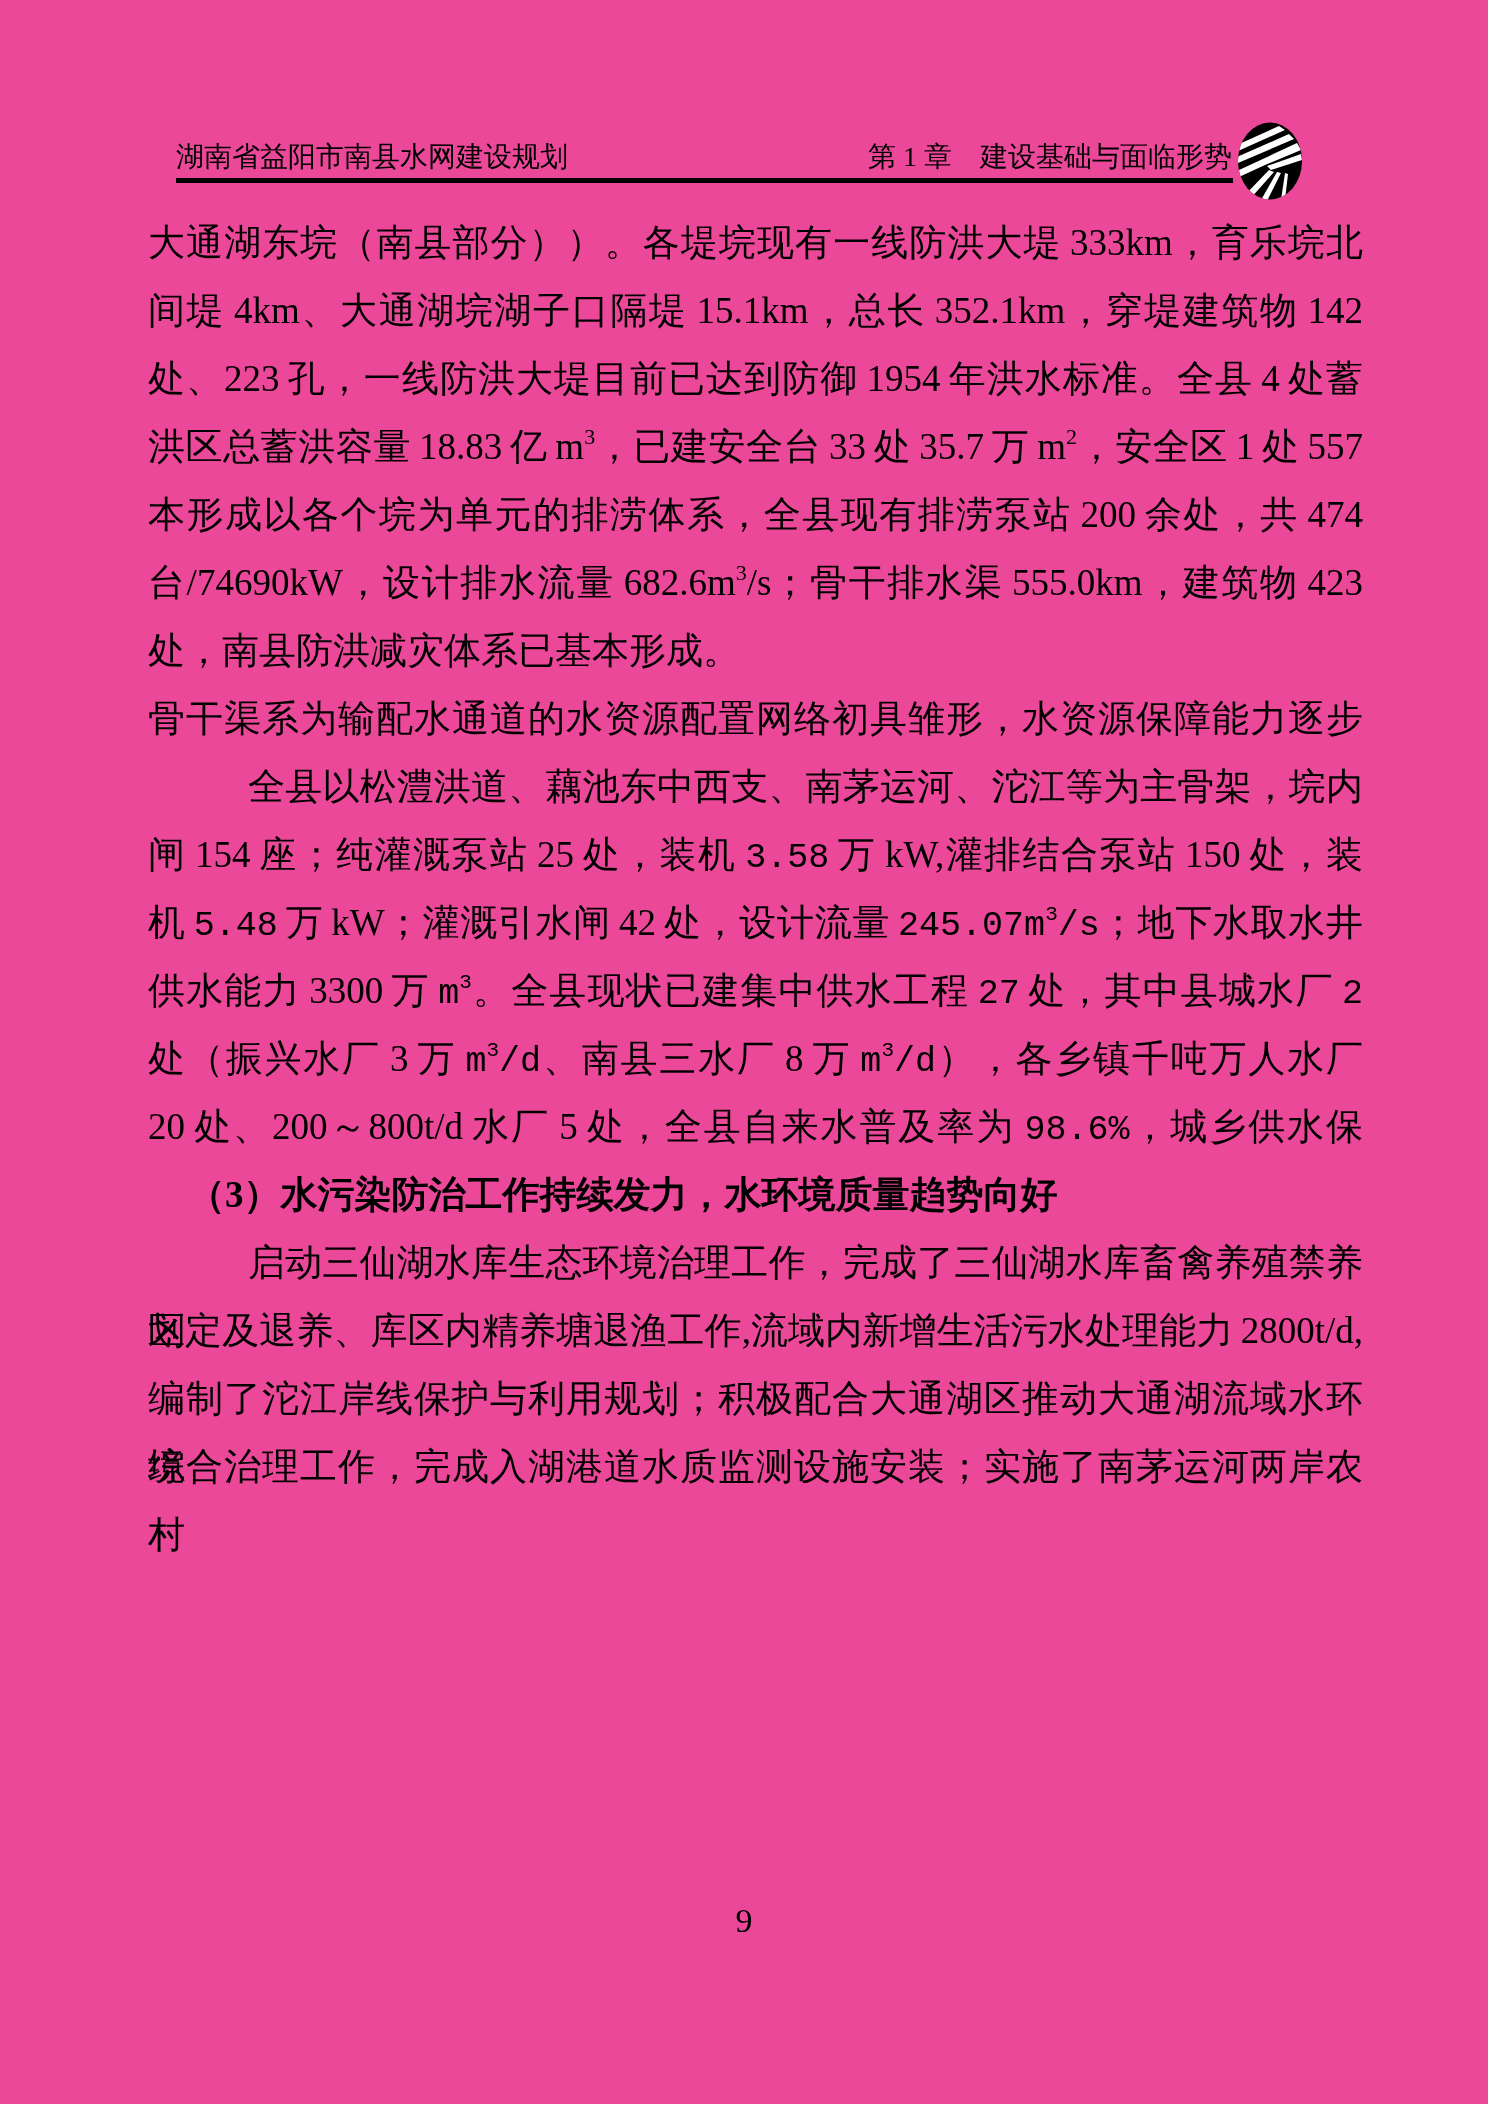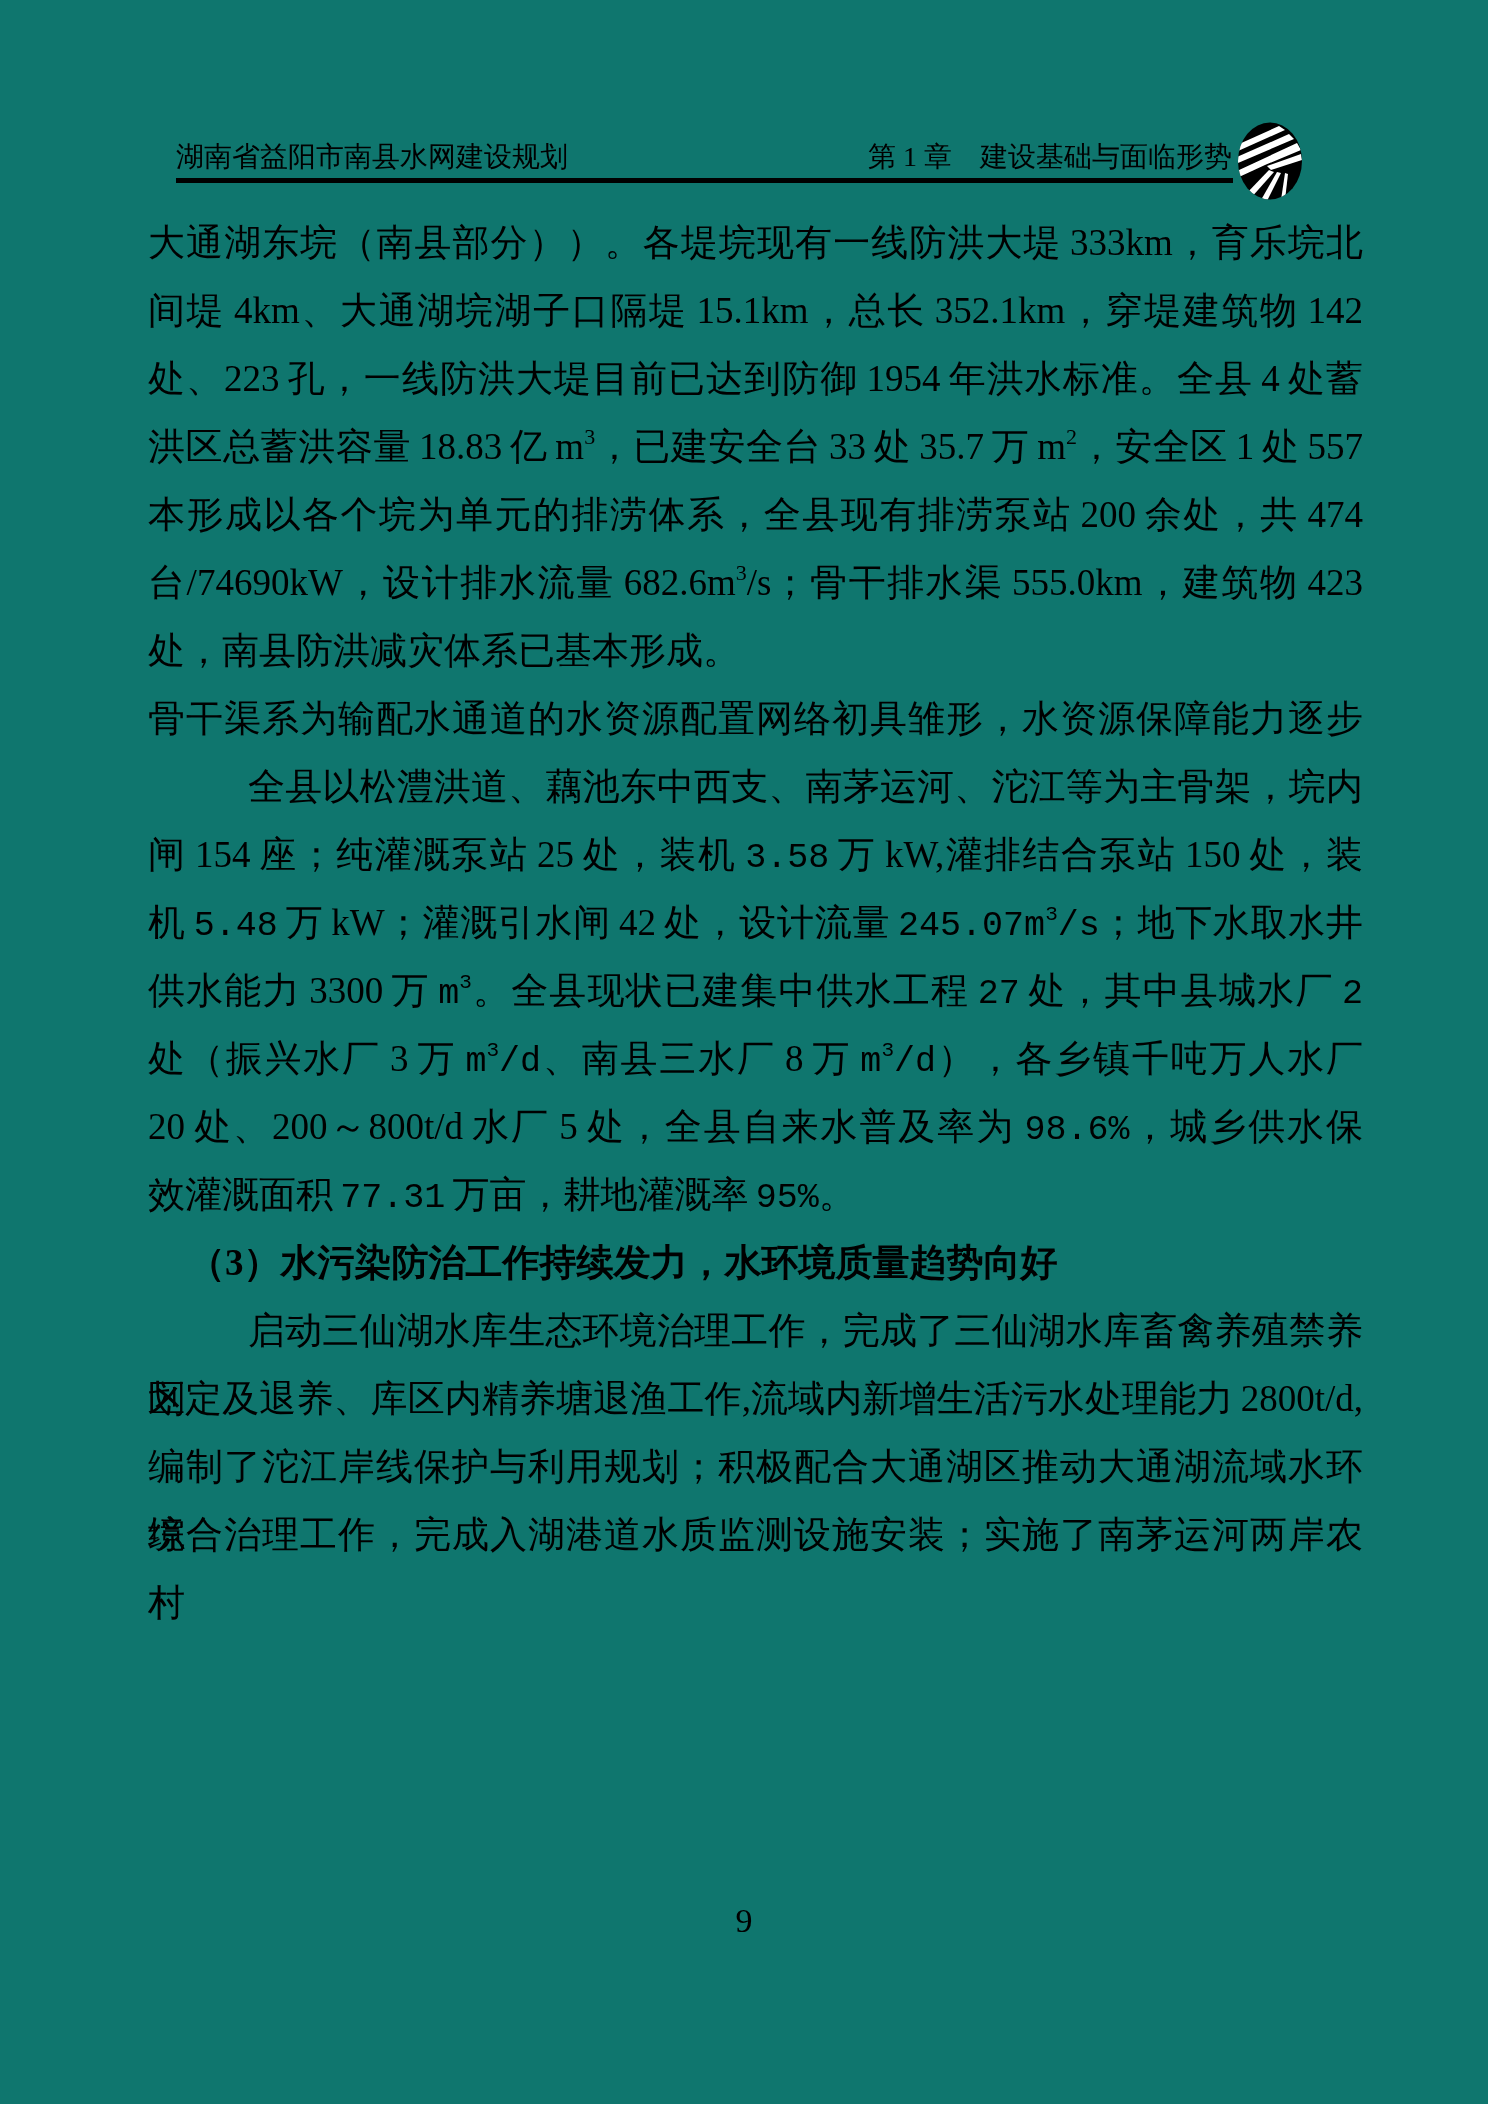--- a/index.html
+++ b/index.html
@@ -1,19 +1,19 @@
 <!DOCTYPE html>
 <html><head>
 <meta charset="utf-8">
 <style>
   html,body{margin:0;padding:0;background:#ffffff;}
   .page{
     position:relative;
     width:1488px;height:2104px;
-    background:#0f766e;color:#000;
+    background:#ec4899;color:#000;
     font-family:"Liberation Serif", serif;
     overflow:hidden;
   }
   
   .header-row{
     position:absolute;top:140px;left:176px;width:1056px;
     display:flex;justify-content:space-between;align-items:flex-end;
     font-size:28px;line-height:34px;white-space:nowrap;
   }
   .header-rule{
@@ -97,21 +97,20 @@
       <div class="line"><span>本形成以各个垸为单元的排涝体系，全县现有排涝泵站 200 余处，共 474</span></div>
       <div class="line"><span>台/74690kW，设计排水流量 682.6m</span><span class="sup">3</span><span>/s；骨干排水渠 555.0km，建筑物 423</span></div>
       <div class="line no-j"><span>处，南县防洪减灾体系已基本形成。</span></div>
       <div class="line"><span>骨干渠系为输配水通道的水资源配置网络初具雏形，水资源保障能力逐步</span></div>
       <div class="line indent"><span>全县以松澧洪道、藕池东中西支、南茅运河、沱江等为主骨架，垸内</span></div>
       <div class="line"><span>闸 154 座；纯灌溉泵站 25 处，装机 </span><span class="mono">3.58</span><span> 万 kW,灌排结合泵站 150 处，装</span></div>
       <div class="line"><span>机 </span><span class="mono">5.48</span><span> 万 kW；灌溉引水闸 42 处，设计流量 </span><span class="mono">245.07m</span><span class="mono sup">3</span><span class="mono">/s</span><span>；地下水取水井</span></div>
       <div class="line"><span>供水能力 3300 万 </span><span class="mono">m</span><span class="mono sup">3</span><span>。全县现状已建集中供水工程 </span><span class="mono">27</span><span> 处，其中县城水厂 </span><span class="mono">2</span></div>
       <div class="line"><span>处（振兴水厂 3 万 </span><span class="mono">m</span><span class="mono sup">3</span><span class="mono">/d</span><span>、南县三水厂 8 万 </span><span class="mono">m</span><span class="mono sup">3</span><span class="mono">/d</span><span>），各乡镇千吨万人水厂</span></div>
       <div class="line"><span>20 处、200～800t/d 水厂 5 处，全县自来水普及率为 </span><span class="mono">98.6%</span><span>，城乡供水保</span></div>
-      <div class="line no-j"><span>效灌溉面积 </span><span class="mono">77.31</span><span> 万亩，耕地灌溉率 </span><span class="mono">95%</span><span>。</span></div>
       <div class="line heading">（3）水污染防治工作持续发力，水环境质量趋势向好</div>
       <div class="line indent"><span>启动三仙湖水库生态环境治理工作，完成了三仙湖水库畜禽养殖禁养区</span></div>
       <div class="line"><span>划定及退养、库区内精养塘退渔工作,流域内新增生活污水处理能力 2800t/d,</span></div>
       <div class="line"><span>编制了沱江岸线保护与利用规划；积极配合大通湖区推动大通湖流域水环境</span></div>
       <div class="line"><span>综合治理工作，完成入湖港道水质监测设施安装；实施了南茅运河两岸农村</span></div>
     </main>
 
   <div class="footer">
     <span>9</span>
   </div>

